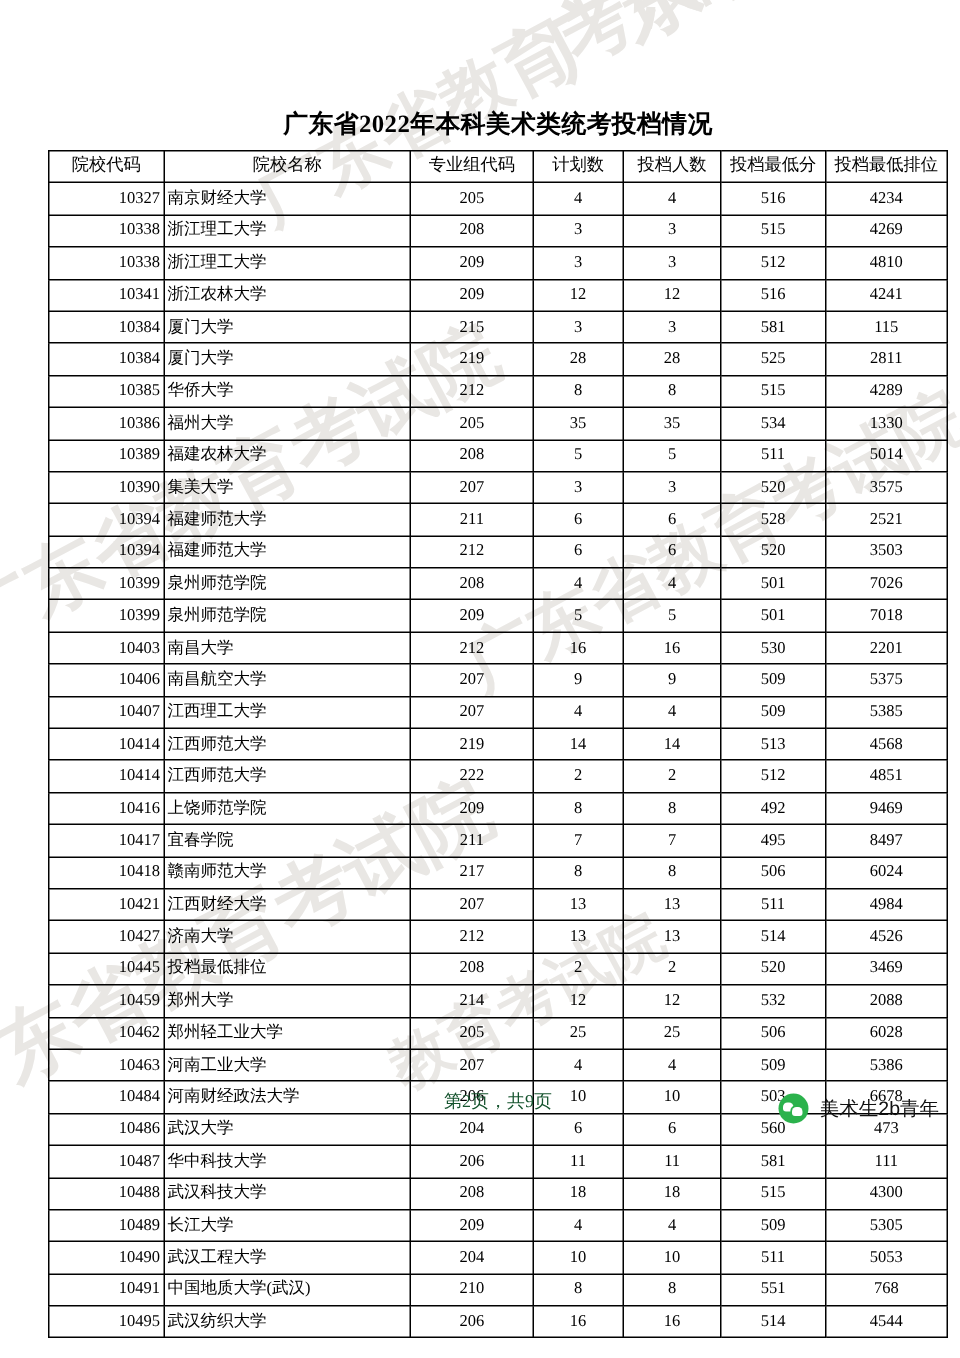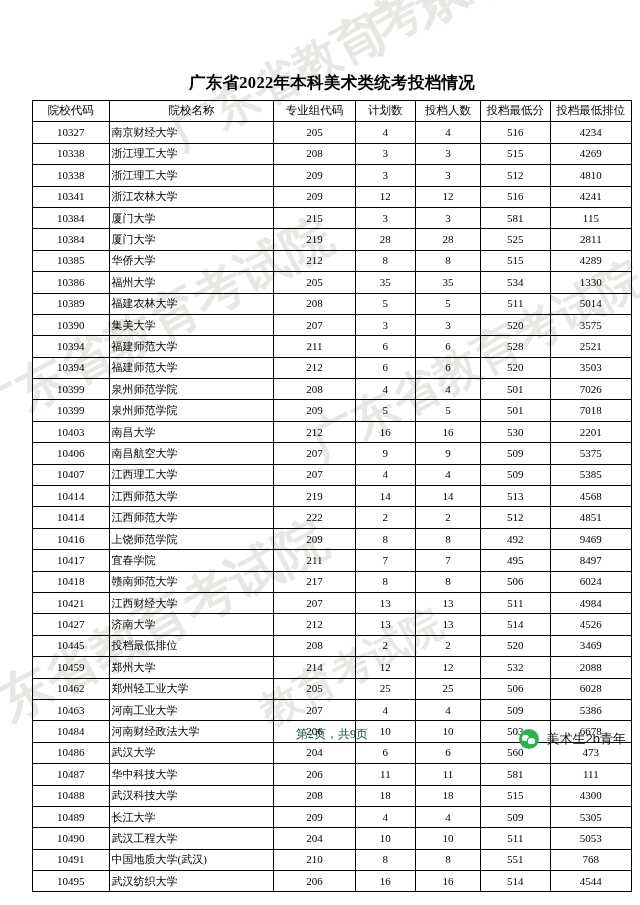--- a/index.html
+++ b/index.html
@@ -78,21 +78,21 @@
     height: 20.4px;
     padding: 0 2px;
     color: #000;
     background: transparent;
   }
   table.data th {
     font-weight: normal;
     text-align: center;
     font-size: 11.5px;
   }
-  td.c-code   { text-align: center; }
+  td.c-code   { text-align: right; }
   td.c-name   { text-align: left; padding-left: 6px; }
   td.c-num    { text-align: center; }
 
   col.w-code  { width: 66px; }
   col.w-name  { width: 142px; }
   col.w-group { width: 70px; }
   col.w-plan  { width: 52px; }
   col.w-cast  { width: 56px; }
   col.w-score { width: 60px; }
   col.w-rank  { width: 70px; }

